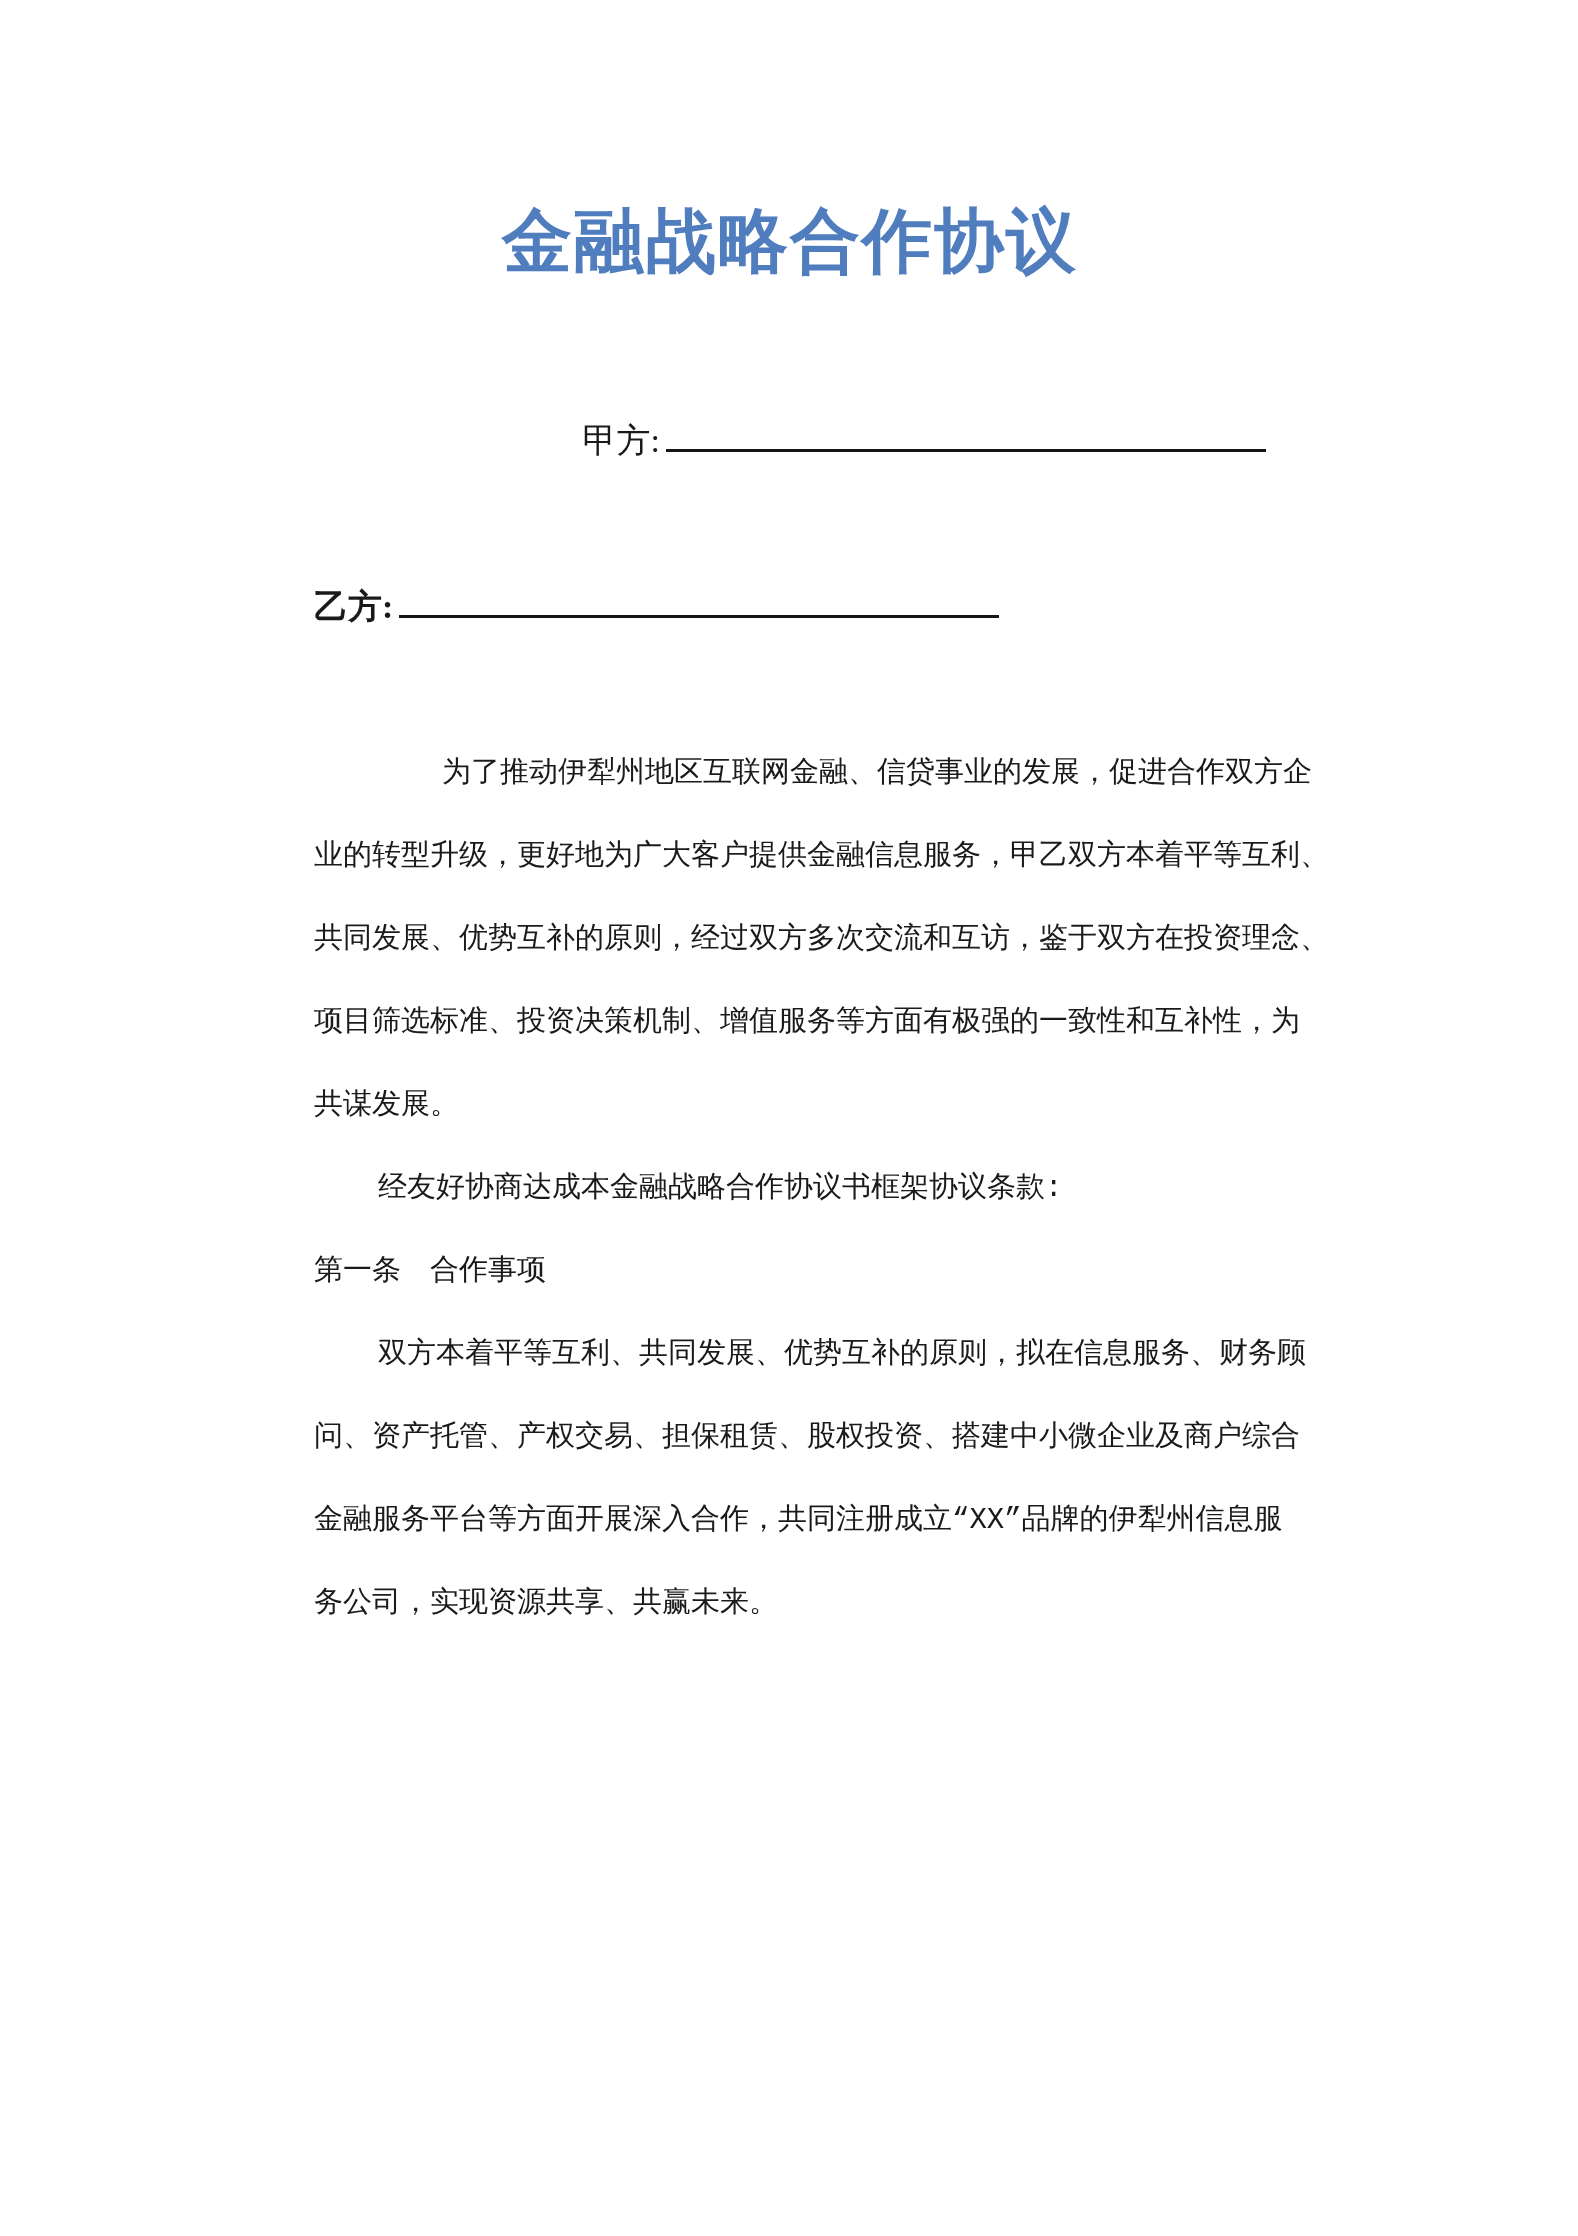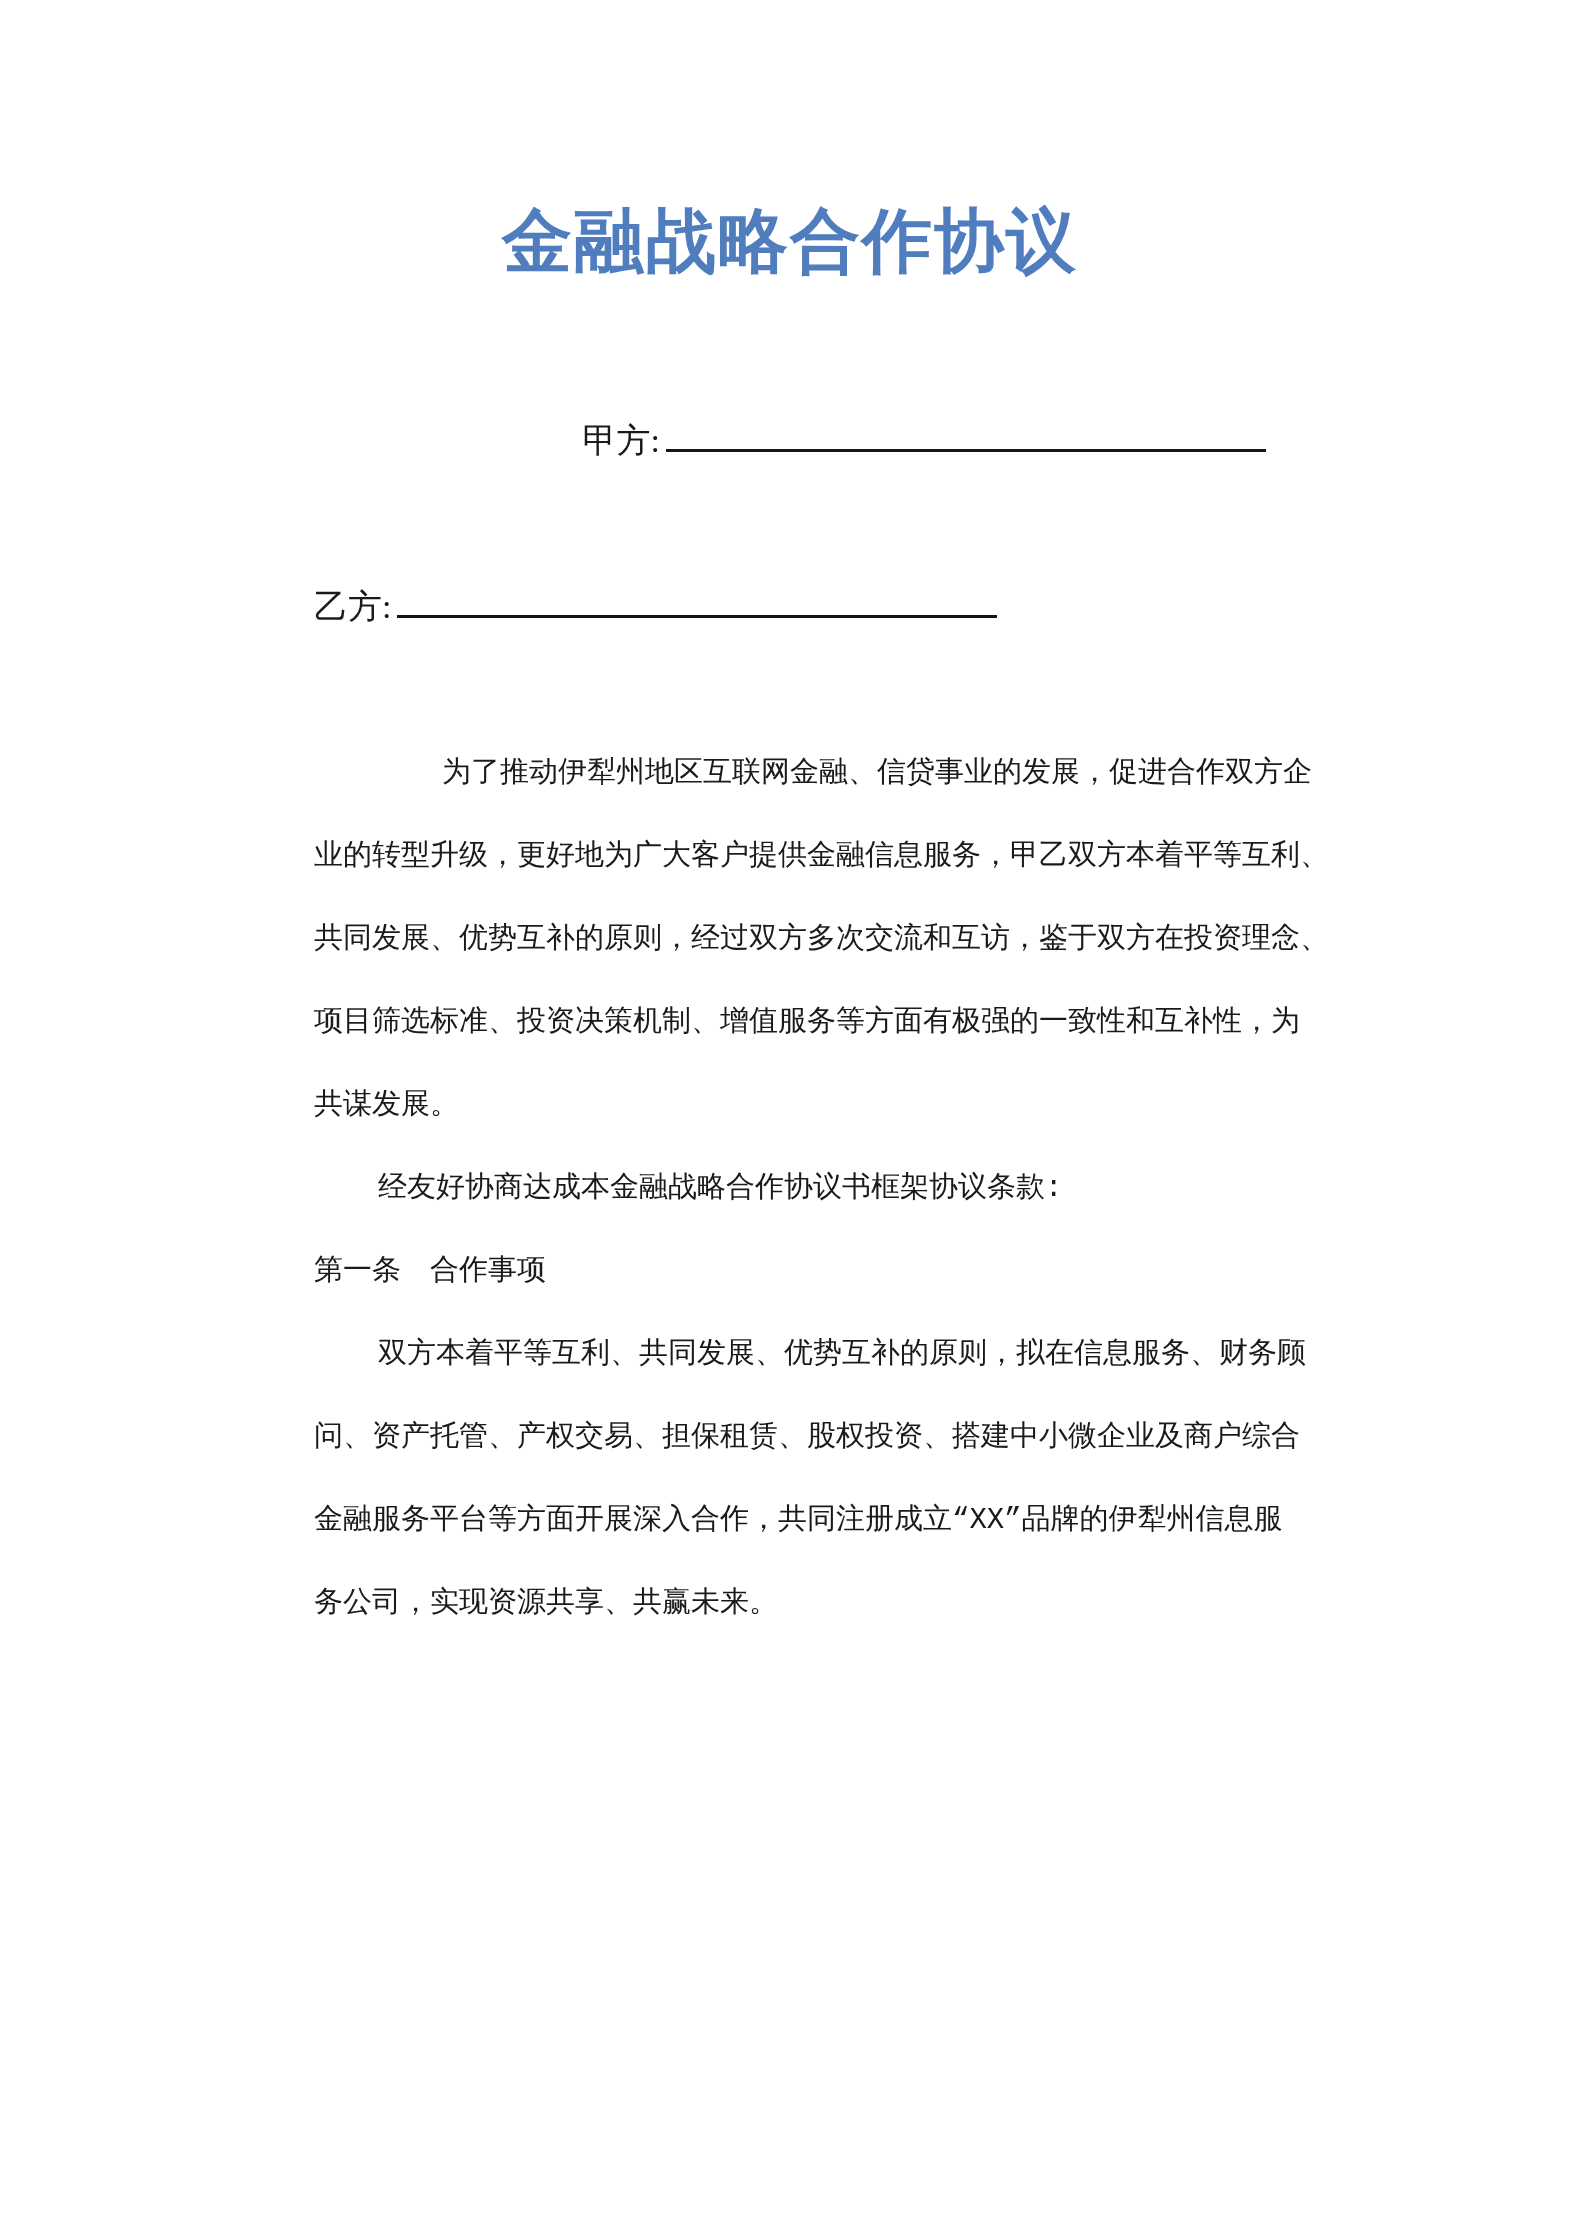--- a/index.html
+++ b/index.html
@@ -32,21 +32,21 @@
     text-align: center;
     letter-spacing: 2px;
     white-space: nowrap;
   }
   .party {
     font-size: 34px;
     line-height: 83px;
     white-space: nowrap;
   }
   .party-a { margin-top: 112px; text-align: right; }
-  .party-b { margin-top: 83px; }
+  .party-b { margin-top: 83px; font-weight: bold; }
   .blank {
     display: inline-block;
     width: 600px;
     height: 38px;
     margin-left: 6px;
     border-bottom: 3px solid #161616;
     vertical-align: baseline;
   }
   .body-text {
     margin-top: 84px;

